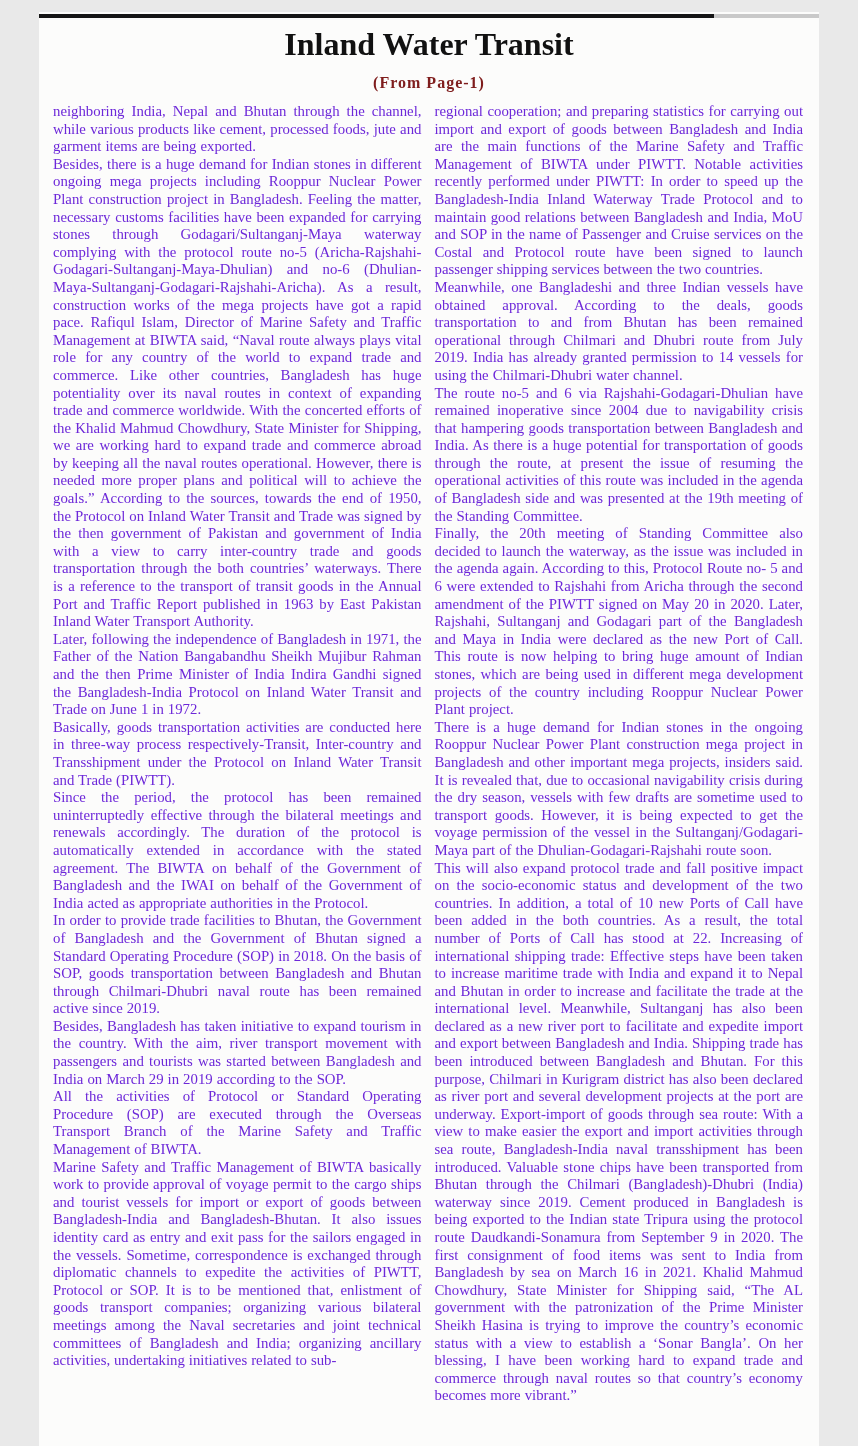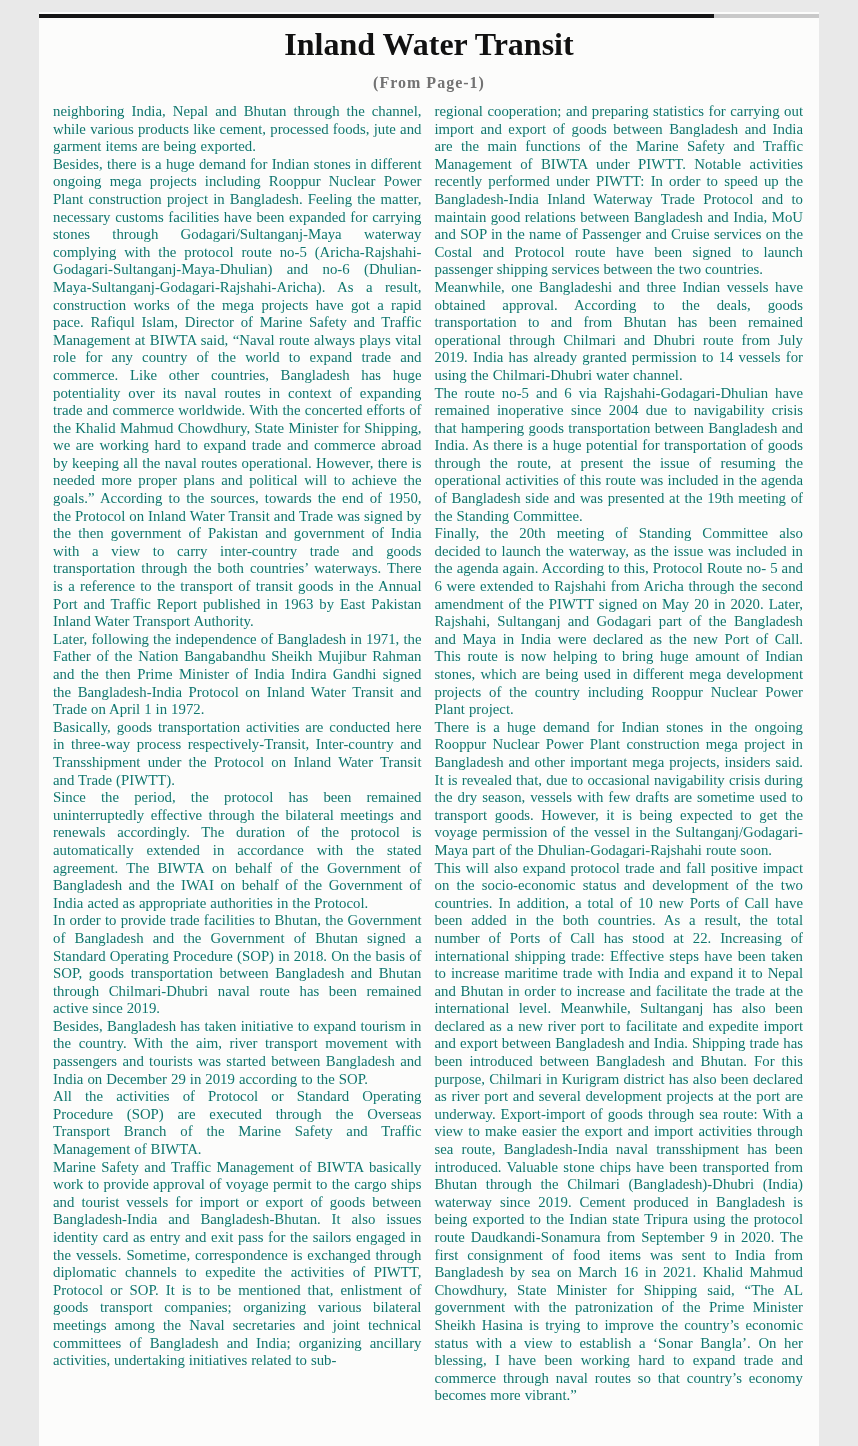--- a/index.html
+++ b/index.html
@@ -35,63 +35,63 @@
     color: #111;
     font-family: "Liberation Serif", "DejaVu Serif", serif;
   }
   .article-subtitle {
     margin: 12px 0 0 0;
     text-align: center;
     font-size: 16px;
     line-height: 18px;
     font-weight: 700;
     letter-spacing: 1px;
-    color: #737373;
+    color: #7f1d1d;
   }
   .columns {
     display: flex;
     gap: 13px;
     padding: 11px 16px 10px 14px;
     box-sizing: border-box;
   }
   .col {
     flex: 1 1 0;
     min-width: 0;
   }
   .col p {
     margin: 0;
     font-size: 14.8px;
     line-height: 17.6px;
     text-align: justify;
     text-justify: inter-word;
     hyphens: auto;
     -webkit-hyphens: auto;
     word-spacing: 0.3px;
-    color: #0f766e;
+    color: #6d28d9;
   }
 </style>
 </head>
 <body>
 
 <div class="page">
   <div class="top-rule"></div>
 
   <h1 class="article-title">Inland Water Transit</h1>
 
   <h2 class="article-subtitle">(From Page-1)</h2>
 
   <div class="columns">
     <div class="col">
       <p>neighboring India, Nepal and Bhutan through the channel, while various products like cement, processed foods, jute and garment items are being exported.</p>
       <p>Besides, there is a huge demand for Indian stones in different ongoing mega projects including Rooppur Nuclear Power Plant construction project in Bangladesh. Feeling the matter, necessary customs facilities have been expanded for carrying stones through Godagari/Sultanganj-Maya waterway complying with the protocol route no-5 (Aricha-Rajshahi-Godagari-Sultanganj-Maya-Dhulian) and no-6 (Dhulian-Maya-Sultanganj-Godagari-Rajshahi-Aricha). As a result, construction works of the mega projects have got a rapid pace. Rafiqul Islam, Director of Marine Safety and Traffic Management at BIWTA said, “Naval route always plays vital role for any country of the world to expand trade and commerce. Like other countries, Bangladesh has huge potentiality over its naval routes in context of expanding trade and commerce worldwide. With the concerted efforts of the Khalid Mahmud Chowdhury, State Minister for Shipping, we are working hard to expand trade and commerce abroad by keeping all the naval routes operational. However, there is needed more proper plans and political will to achieve the goals.” According to the sources, towards the end of 1950, the Protocol on Inland Water Transit and Trade was signed by the then government of Pakistan and government of India with a view to carry inter-country trade and goods transportation through the both countries’ waterways. There is a reference to the transport of transit goods in the Annual Port and Traffic Report published in 1963 by East Pakistan Inland Water Transport Authority.</p>
-      <p>Later, following the independence of Bangladesh in 1971, the Father of the Nation Bangabandhu Sheikh Mujibur Rahman and the then Prime Minister of India Indira Gandhi signed the Bangladesh-India Protocol on Inland Water Transit and Trade on April 1 in 1972.</p>
+      <p>Later, following the independence of Bangladesh in 1971, the Father of the Nation Bangabandhu Sheikh Mujibur Rahman and the then Prime Minister of India Indira Gandhi signed the Bangladesh-India Protocol on Inland Water Transit and Trade on June 1 in 1972.</p>
       <p>Basically, goods transportation activities are conducted here in three-way process respectively-Transit, Inter-country and Transshipment under the Protocol on Inland Water Transit and Trade (PIWTT).</p>
       <p>Since the period, the protocol has been remained uninterruptedly effective through the bilateral meetings and renewals accordingly.  The duration of the protocol is automatically extended in accordance with the stated agreement.   The BIWTA on behalf of the Government of Bangladesh and the IWAI on behalf of the Government of India acted as appropriate authorities in the Protocol.</p>
       <p>In order to provide trade facilities to Bhutan, the Government of Bangladesh and the Government of Bhutan signed a Standard Operating Procedure (SOP) in 2018. On the basis of SOP, goods transportation between Bangladesh and Bhutan through Chilmari-Dhubri naval route has been remained active since 2019.</p>
-      <p>Besides, Bangladesh has taken initiative to expand tourism in the country. With the aim, river transport movement with passengers and tourists was started between Bangladesh and India on December 29 in 2019 according to the SOP.</p>
+      <p>Besides, Bangladesh has taken initiative to expand tourism in the country. With the aim, river transport movement with passengers and tourists was started between Bangladesh and India on March 29 in 2019 according to the SOP.</p>
       <p>All the activities of Protocol or Standard Operating Procedure (SOP) are executed through the Overseas Transport Branch of the Marine Safety and Traffic Management of BIWTA.</p>
       <p>Marine Safety and Traffic Management of BIWTA basically work to provide approval of voyage permit to the cargo ships and tourist vessels for import or export of goods between Bangladesh-India and Bangladesh-Bhutan. It also issues identity card as entry and exit pass for the sailors engaged in the vessels. Sometime, correspondence is exchanged through diplomatic channels to expedite the activities of PIWTT, Protocol or SOP. It is to be mentioned that, enlistment of goods transport companies; organizing various bilateral meetings among the Naval secretaries and joint technical committees of Bangladesh and India; organizing ancillary activities, undertaking initiatives related to sub-</p>
     </div>
     <div class="col">
       <p>regional cooperation; and preparing statistics for carrying out import and export of goods between Bangladesh and India are the main functions of the Marine Safety and Traffic Management of BIWTA under PIWTT. Notable activities recently performed under PIWTT: In order to speed up the Bangladesh-India Inland Waterway Trade Protocol and to maintain good relations between Bangladesh and India, MoU and SOP in the name of Passenger and Cruise services on the Costal and Protocol route have been signed to launch passenger shipping services between the two countries.</p>
       <p>Meanwhile, one Bangladeshi and three Indian vessels have obtained approval. According to the deals, goods transportation to and from Bhutan has been remained operational through Chilmari and Dhubri route from July 2019. India has already granted permission to 14 vessels for using the Chilmari-Dhubri water channel.</p>
       <p>The route no-5 and 6 via Rajshahi-Godagari-Dhulian have remained inoperative since 2004 due to navigability crisis that hampering goods transportation between Bangladesh and India.  As there is a huge potential for transportation of goods through the route, at present the issue of resuming the operational activities of this route was included in the agenda of Bangladesh side and was presented at the 19th meeting of the Standing Committee.</p>
       <p>Finally, the 20th meeting of Standing Committee also decided to launch the waterway, as the issue was included in the agenda again.  According to this, Protocol Route no- 5 and 6 were extended to Rajshahi from Aricha through the second amendment of the PIWTT signed on May 20 in 2020. Later, Rajshahi, Sultanganj and Godagari part of the Bangladesh and Maya in India were declared as the new Port of Call. This route is now helping to bring huge amount of Indian stones, which are being used in different mega development projects of the country including Rooppur Nuclear Power Plant project.</p>
       <p>There is a huge demand for Indian stones in the ongoing Rooppur Nuclear Power Plant construction mega project in Bangladesh and other important mega projects, insiders said. It is revealed that, due to occasional navigability crisis during the dry season, vessels with few drafts are sometime used to transport goods. However, it is being expected to get the voyage permission of the vessel in the Sultanganj/Godagari-Maya part of the Dhulian-Godagari-Rajshahi route soon.</p>
       <p>This will also expand protocol trade and fall positive impact on the socio-economic status and development of the two countries. In addition, a total of 10 new Ports of Call have been added in the both countries. As a result, the total number of Ports of Call has stood at 22. Increasing of international shipping trade:  Effective steps have been taken to increase maritime trade with India and expand it to Nepal and Bhutan in order to increase and facilitate the trade at the international level. Meanwhile, Sultanganj has also been declared as a new river port to facilitate and expedite import and export between Bangladesh and India. Shipping trade has been introduced between Bangladesh and Bhutan. For this purpose, Chilmari in Kurigram district has also been declared as river port and several development projects at the port are underway. Export-import of goods through sea route: With a view to make easier the export and import activities through sea route, Bangladesh-India naval transshipment has been introduced. Valuable stone chips have been transported from Bhutan through the Chilmari (Bangladesh)-Dhubri (India) waterway since 2019. Cement produced in Bangladesh is being exported to the Indian state Tripura using the protocol route Daudkandi-Sonamura from September 9 in 2020. The first consignment of food items was sent to India from Bangladesh by sea on March 16 in 2021. Khalid Mahmud Chowdhury, State Minister for Shipping said, “The AL government with the patronization of the Prime Minister Sheikh Hasina is trying to improve the country’s economic status with a view to establish a ‘Sonar Bangla’. On her blessing, I have been working hard to expand trade and commerce through naval routes so that country’s economy becomes more vibrant.”</p>

